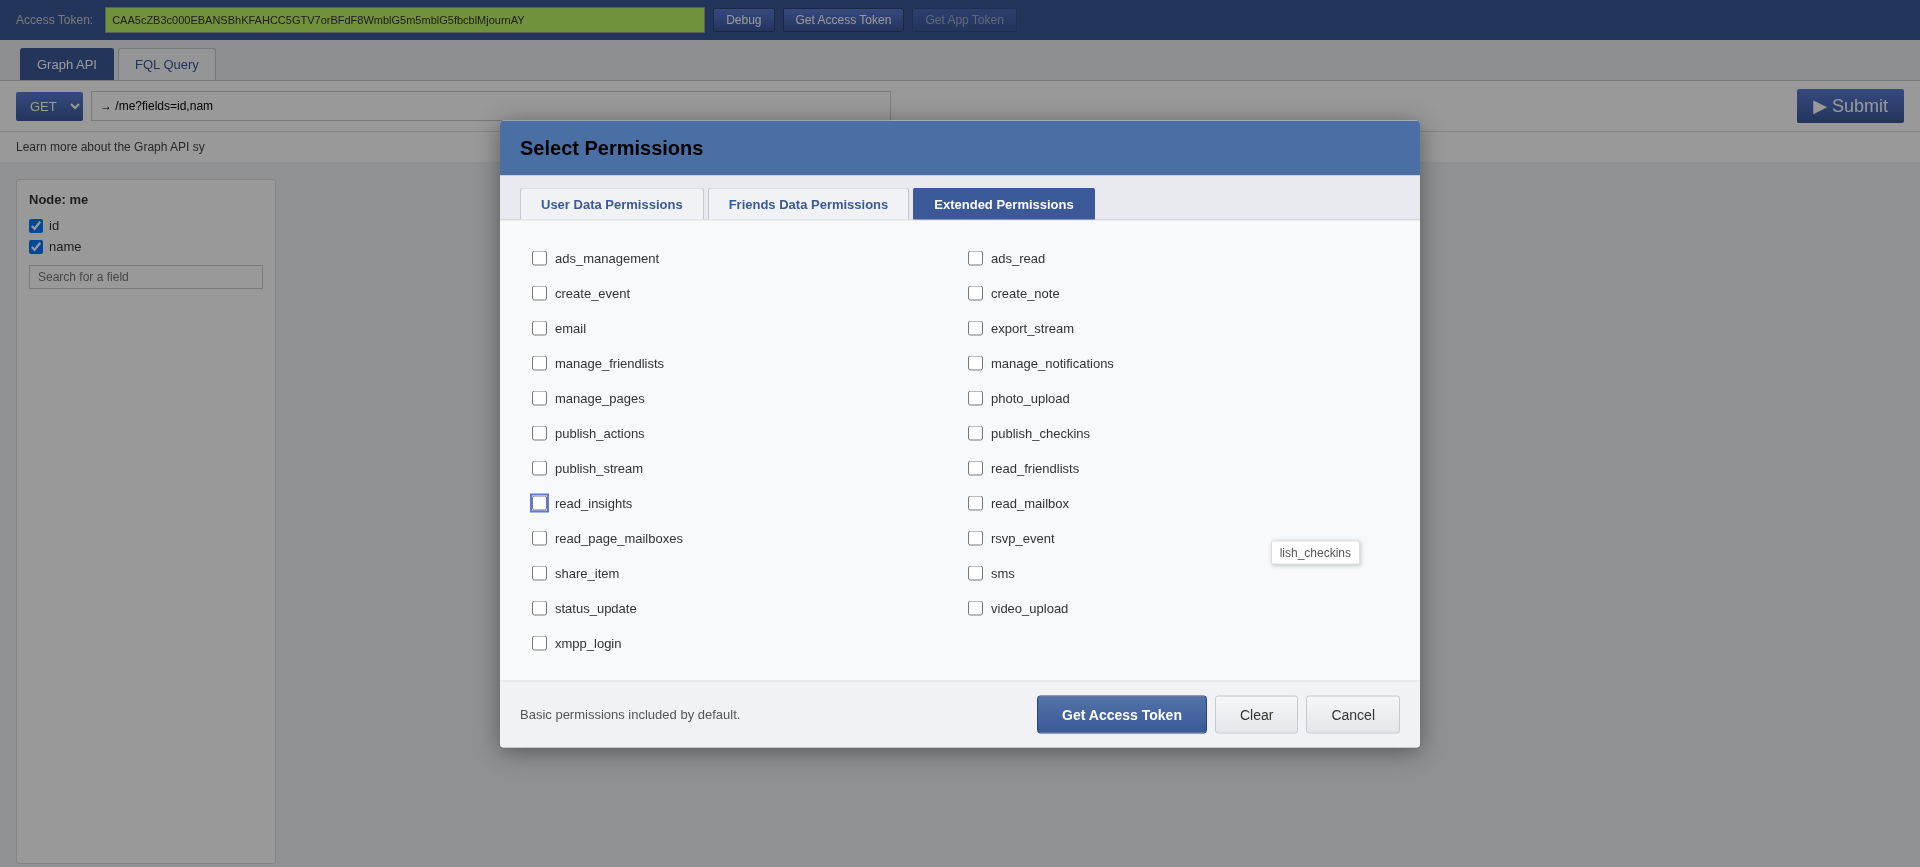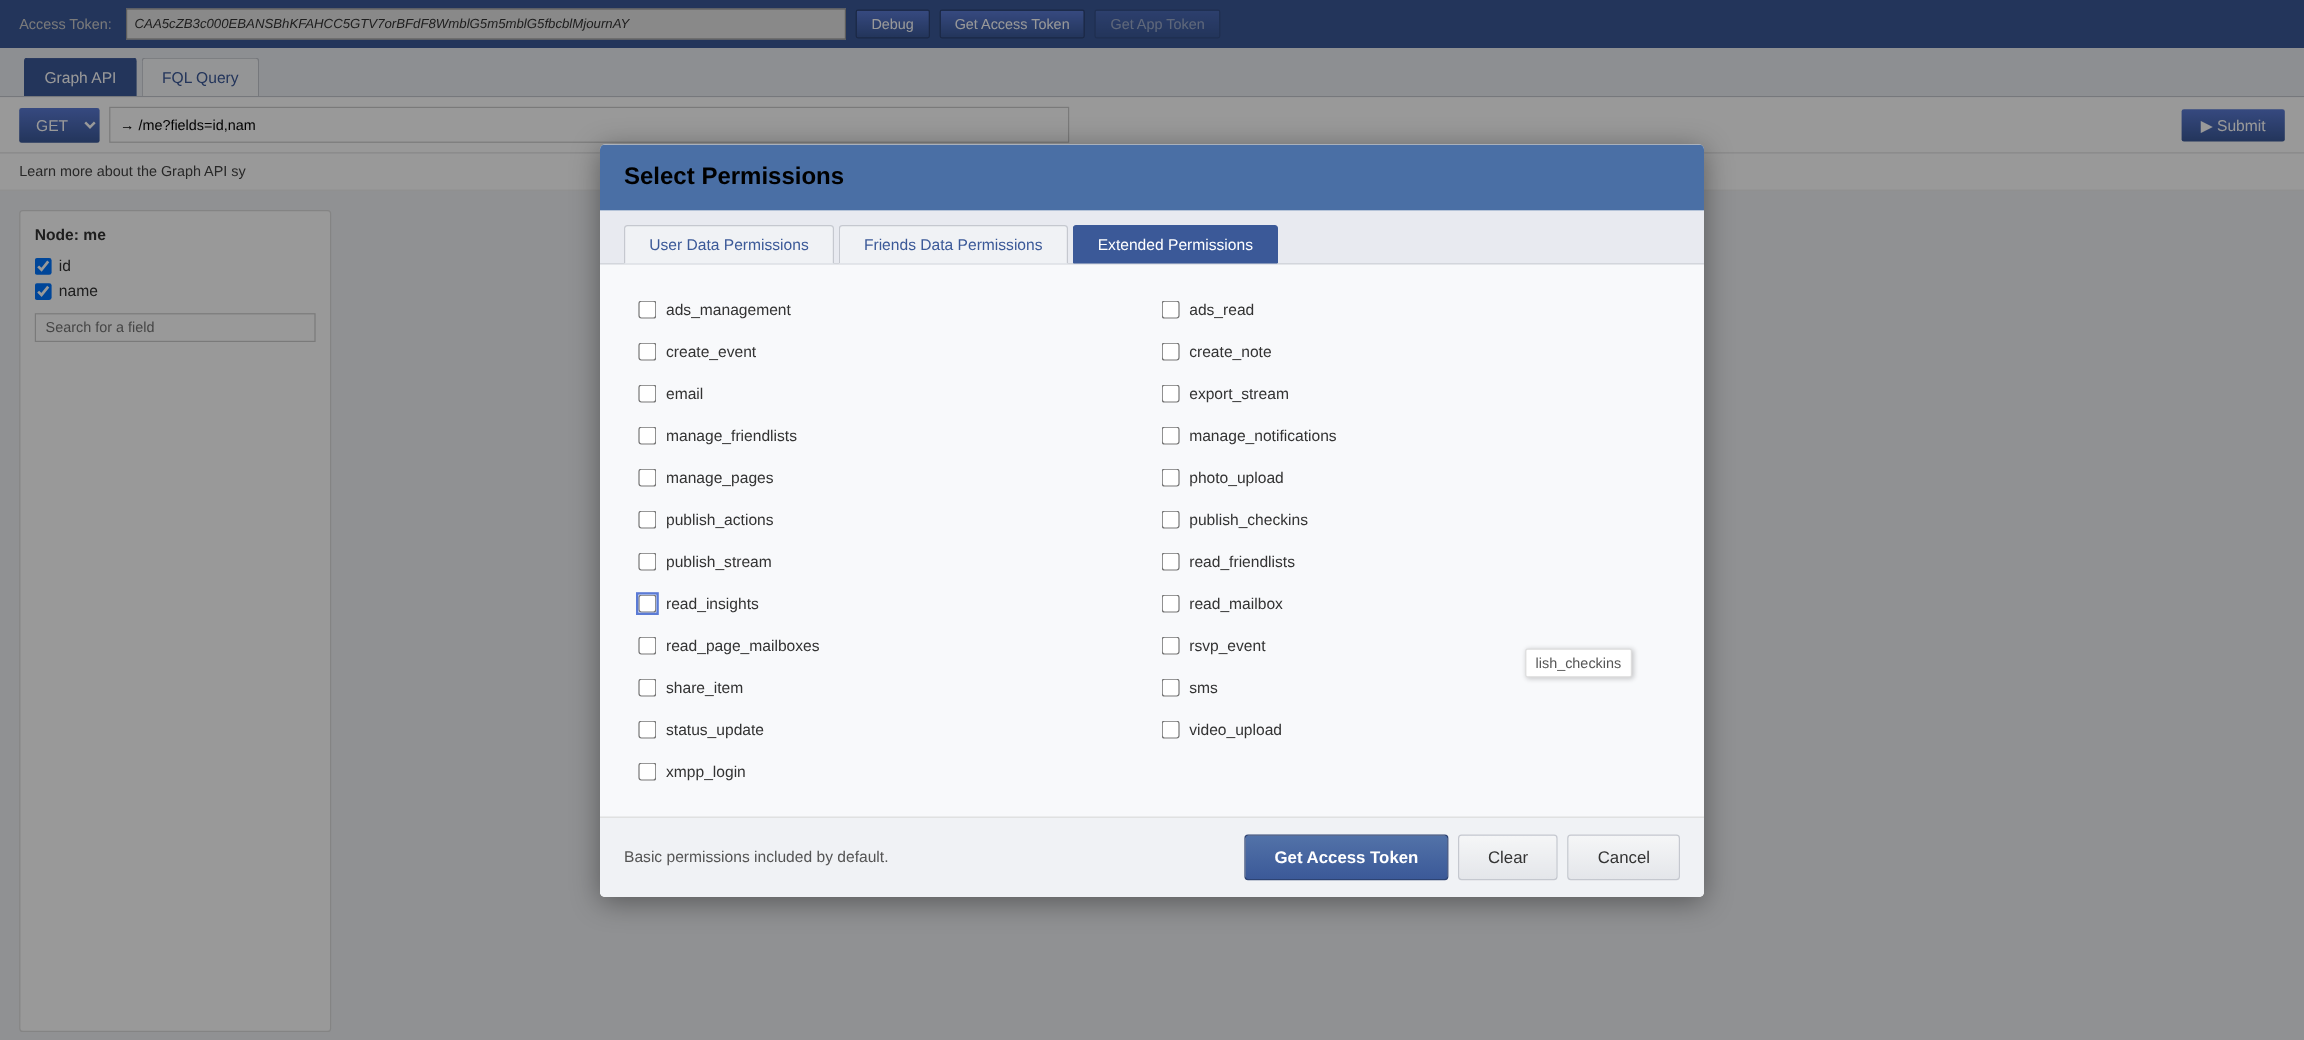--- a/index.html
+++ b/index.html
@@ -35,26 +35,25 @@
     .access-token-label {
       color: #ccc;
       font-size: 12px;
       margin-right: 4px;
     }
 
     .access-token-input {
       flex: 1;
       max-width: 600px;
       height: 26px;
-      background: #e5e5e5;
+      background: #bef264;
       border: 1px solid #999;
       padding: 2px 6px;
       font-size: 11px;
       color: #333;
-      font-style: italic;
     }
 
     .top-bar-btn {
       background: linear-gradient(to bottom, #5b7bd5, #3b5998);
       border: 1px solid #2d4373;
       color: #fff;
       padding: 4px 12px;
       font-size: 12px;
       cursor: pointer;
       border-radius: 2px;
@@ -119,21 +118,21 @@
       border: 1px solid #ccc;
       padding: 4px 8px;
       font-size: 12px;
     }
 
     .submit-btn {
       background: linear-gradient(to bottom, #5b7bd5, #3b5998);
       color: #fff;
       border: none;
       padding: 6px 16px;
-      font-size: 13px;
+      font-size: 18px;
       cursor: pointer;
       border-radius: 2px;
       margin-left: auto;
     }
 
     
     .info-bar {
       background: #fff;
       padding: 8px 16px;
       font-size: 12px;
@@ -235,21 +234,21 @@
 
     .modal-tab {
       padding: 8px 20px;
       border: 1px solid #c5c8cf;
       border-bottom: none;
       border-radius: 3px 3px 0 0;
       cursor: pointer;
       font-size: 13px;
       background: #f0f2f5;
       color: #3b5998;
-      font-weight: normal;
+      font-weight: bold;
     }
 
     .modal-tab.active {
       background: #3b5998;
       color: #fff;
       border-color: #3b5998;
     }
 
     .modal-body {
       padding: 20px 24px;

